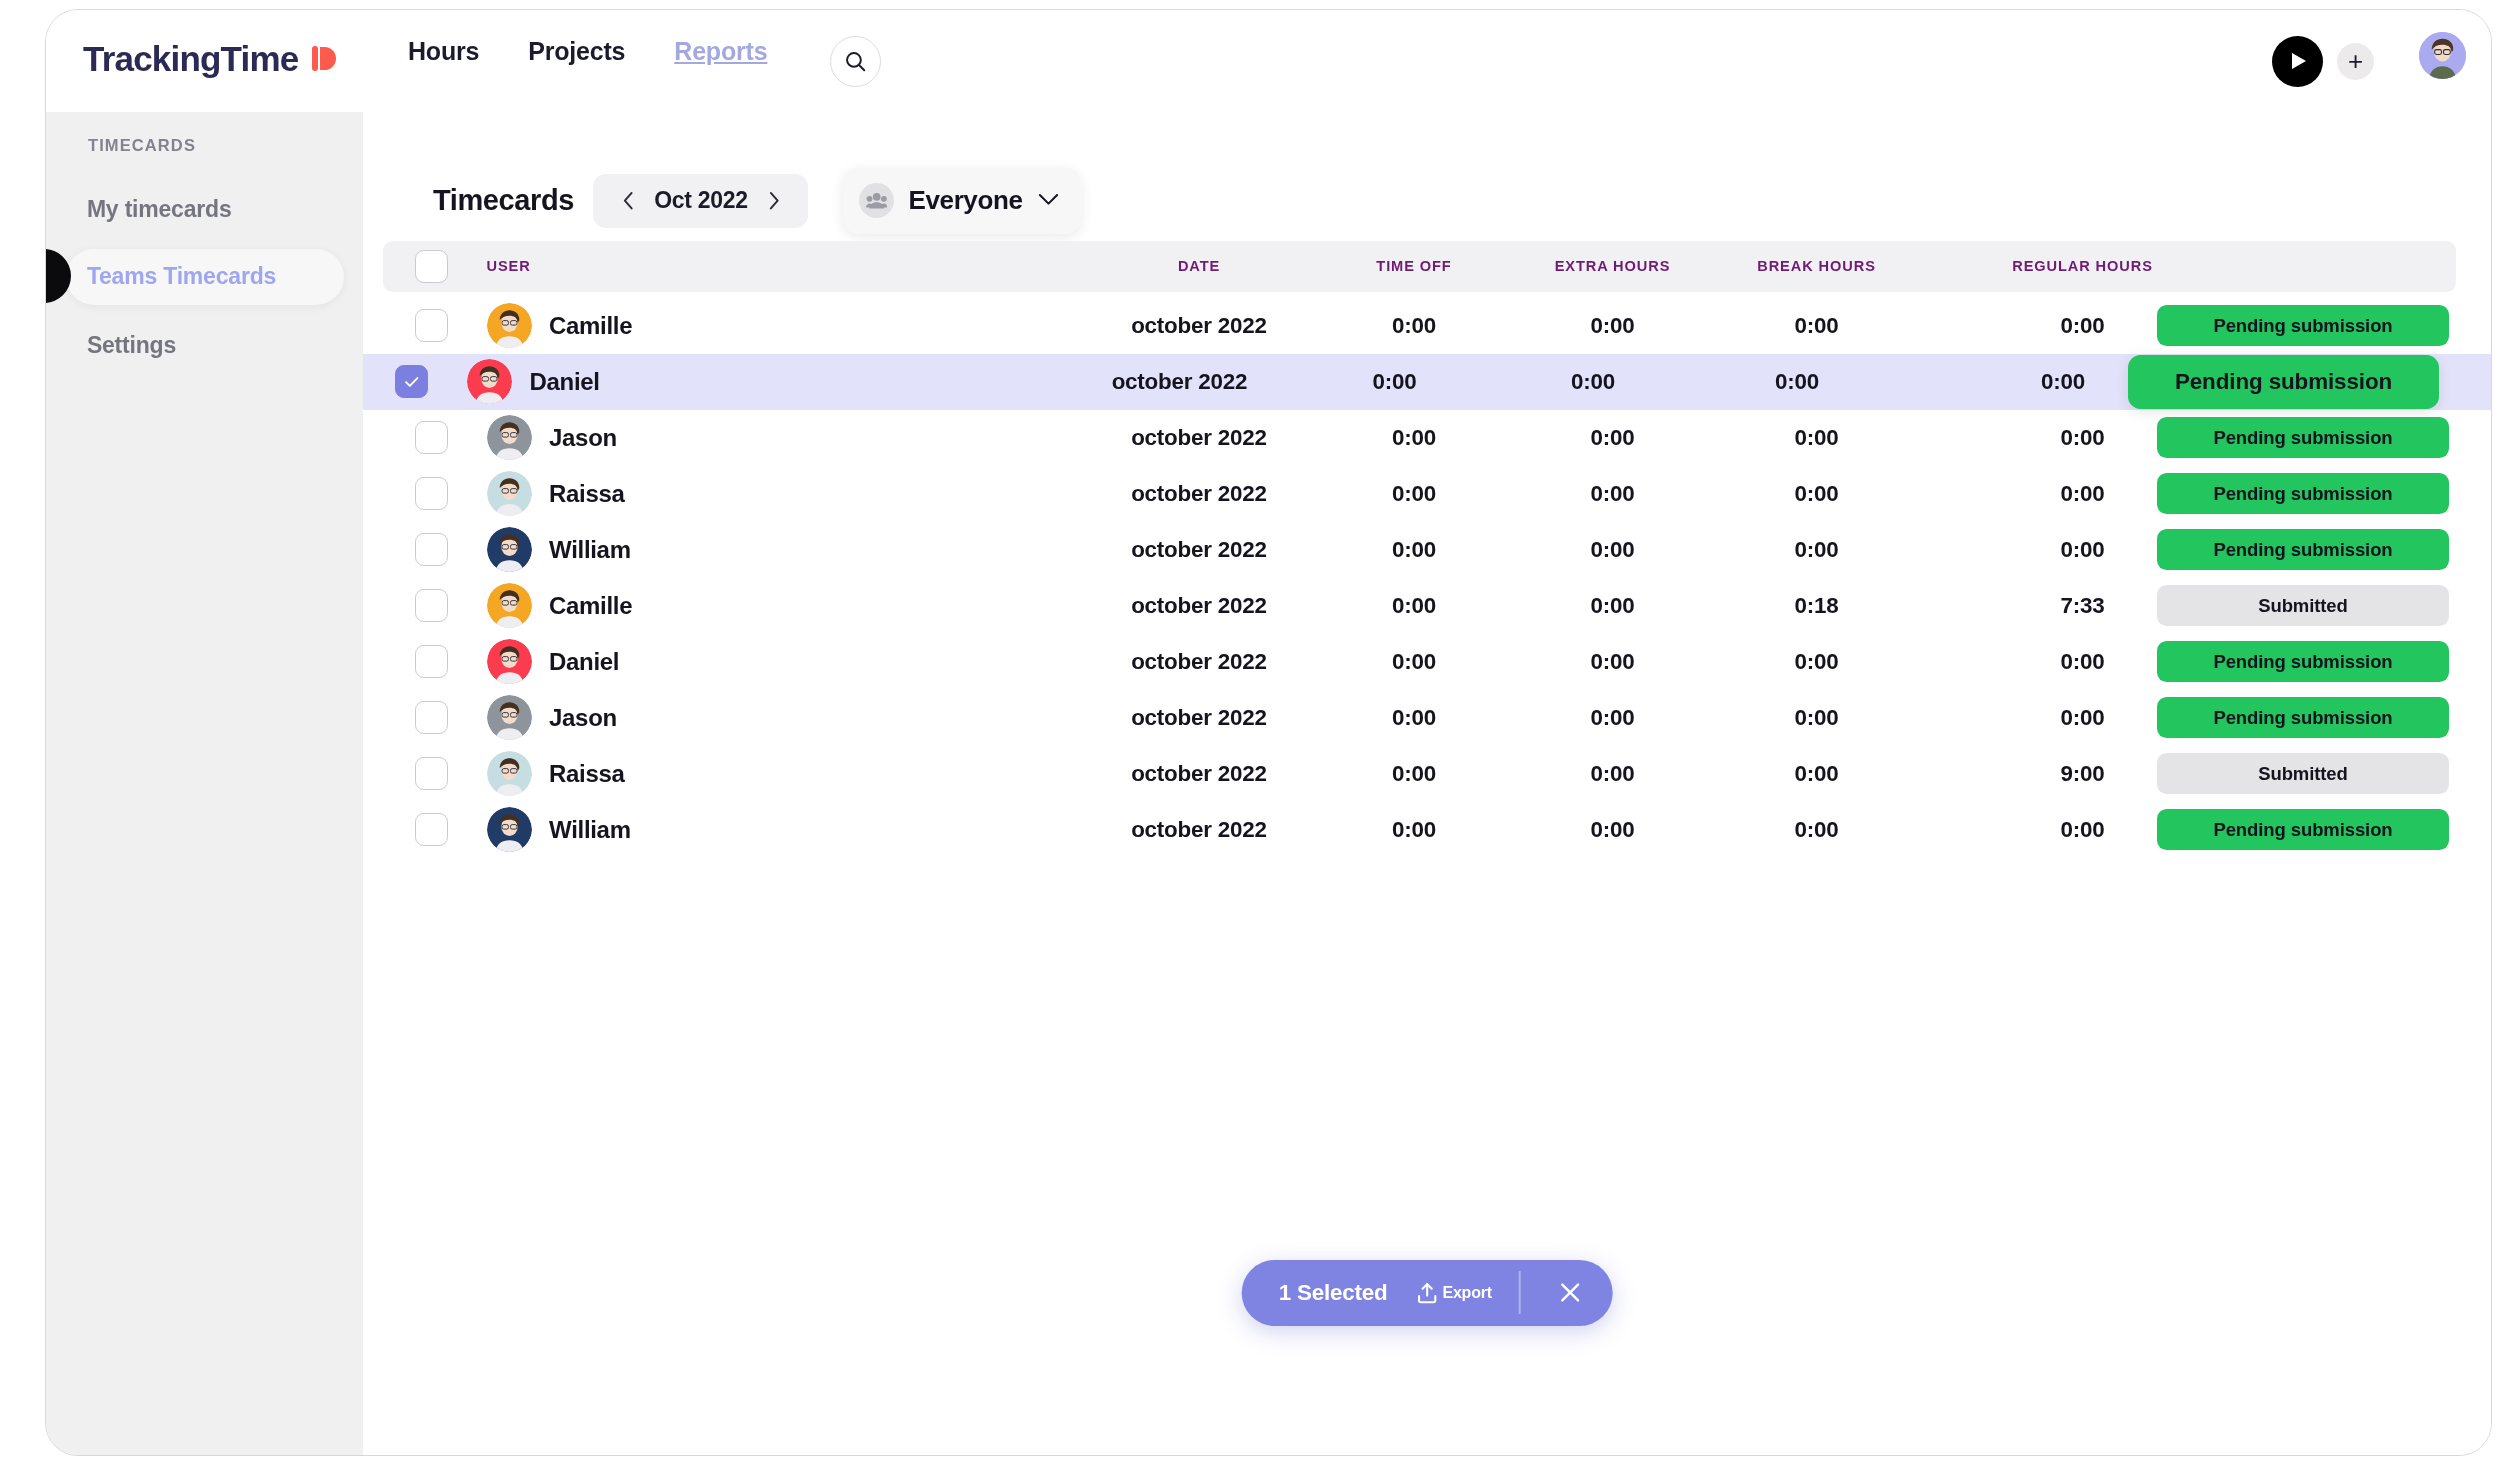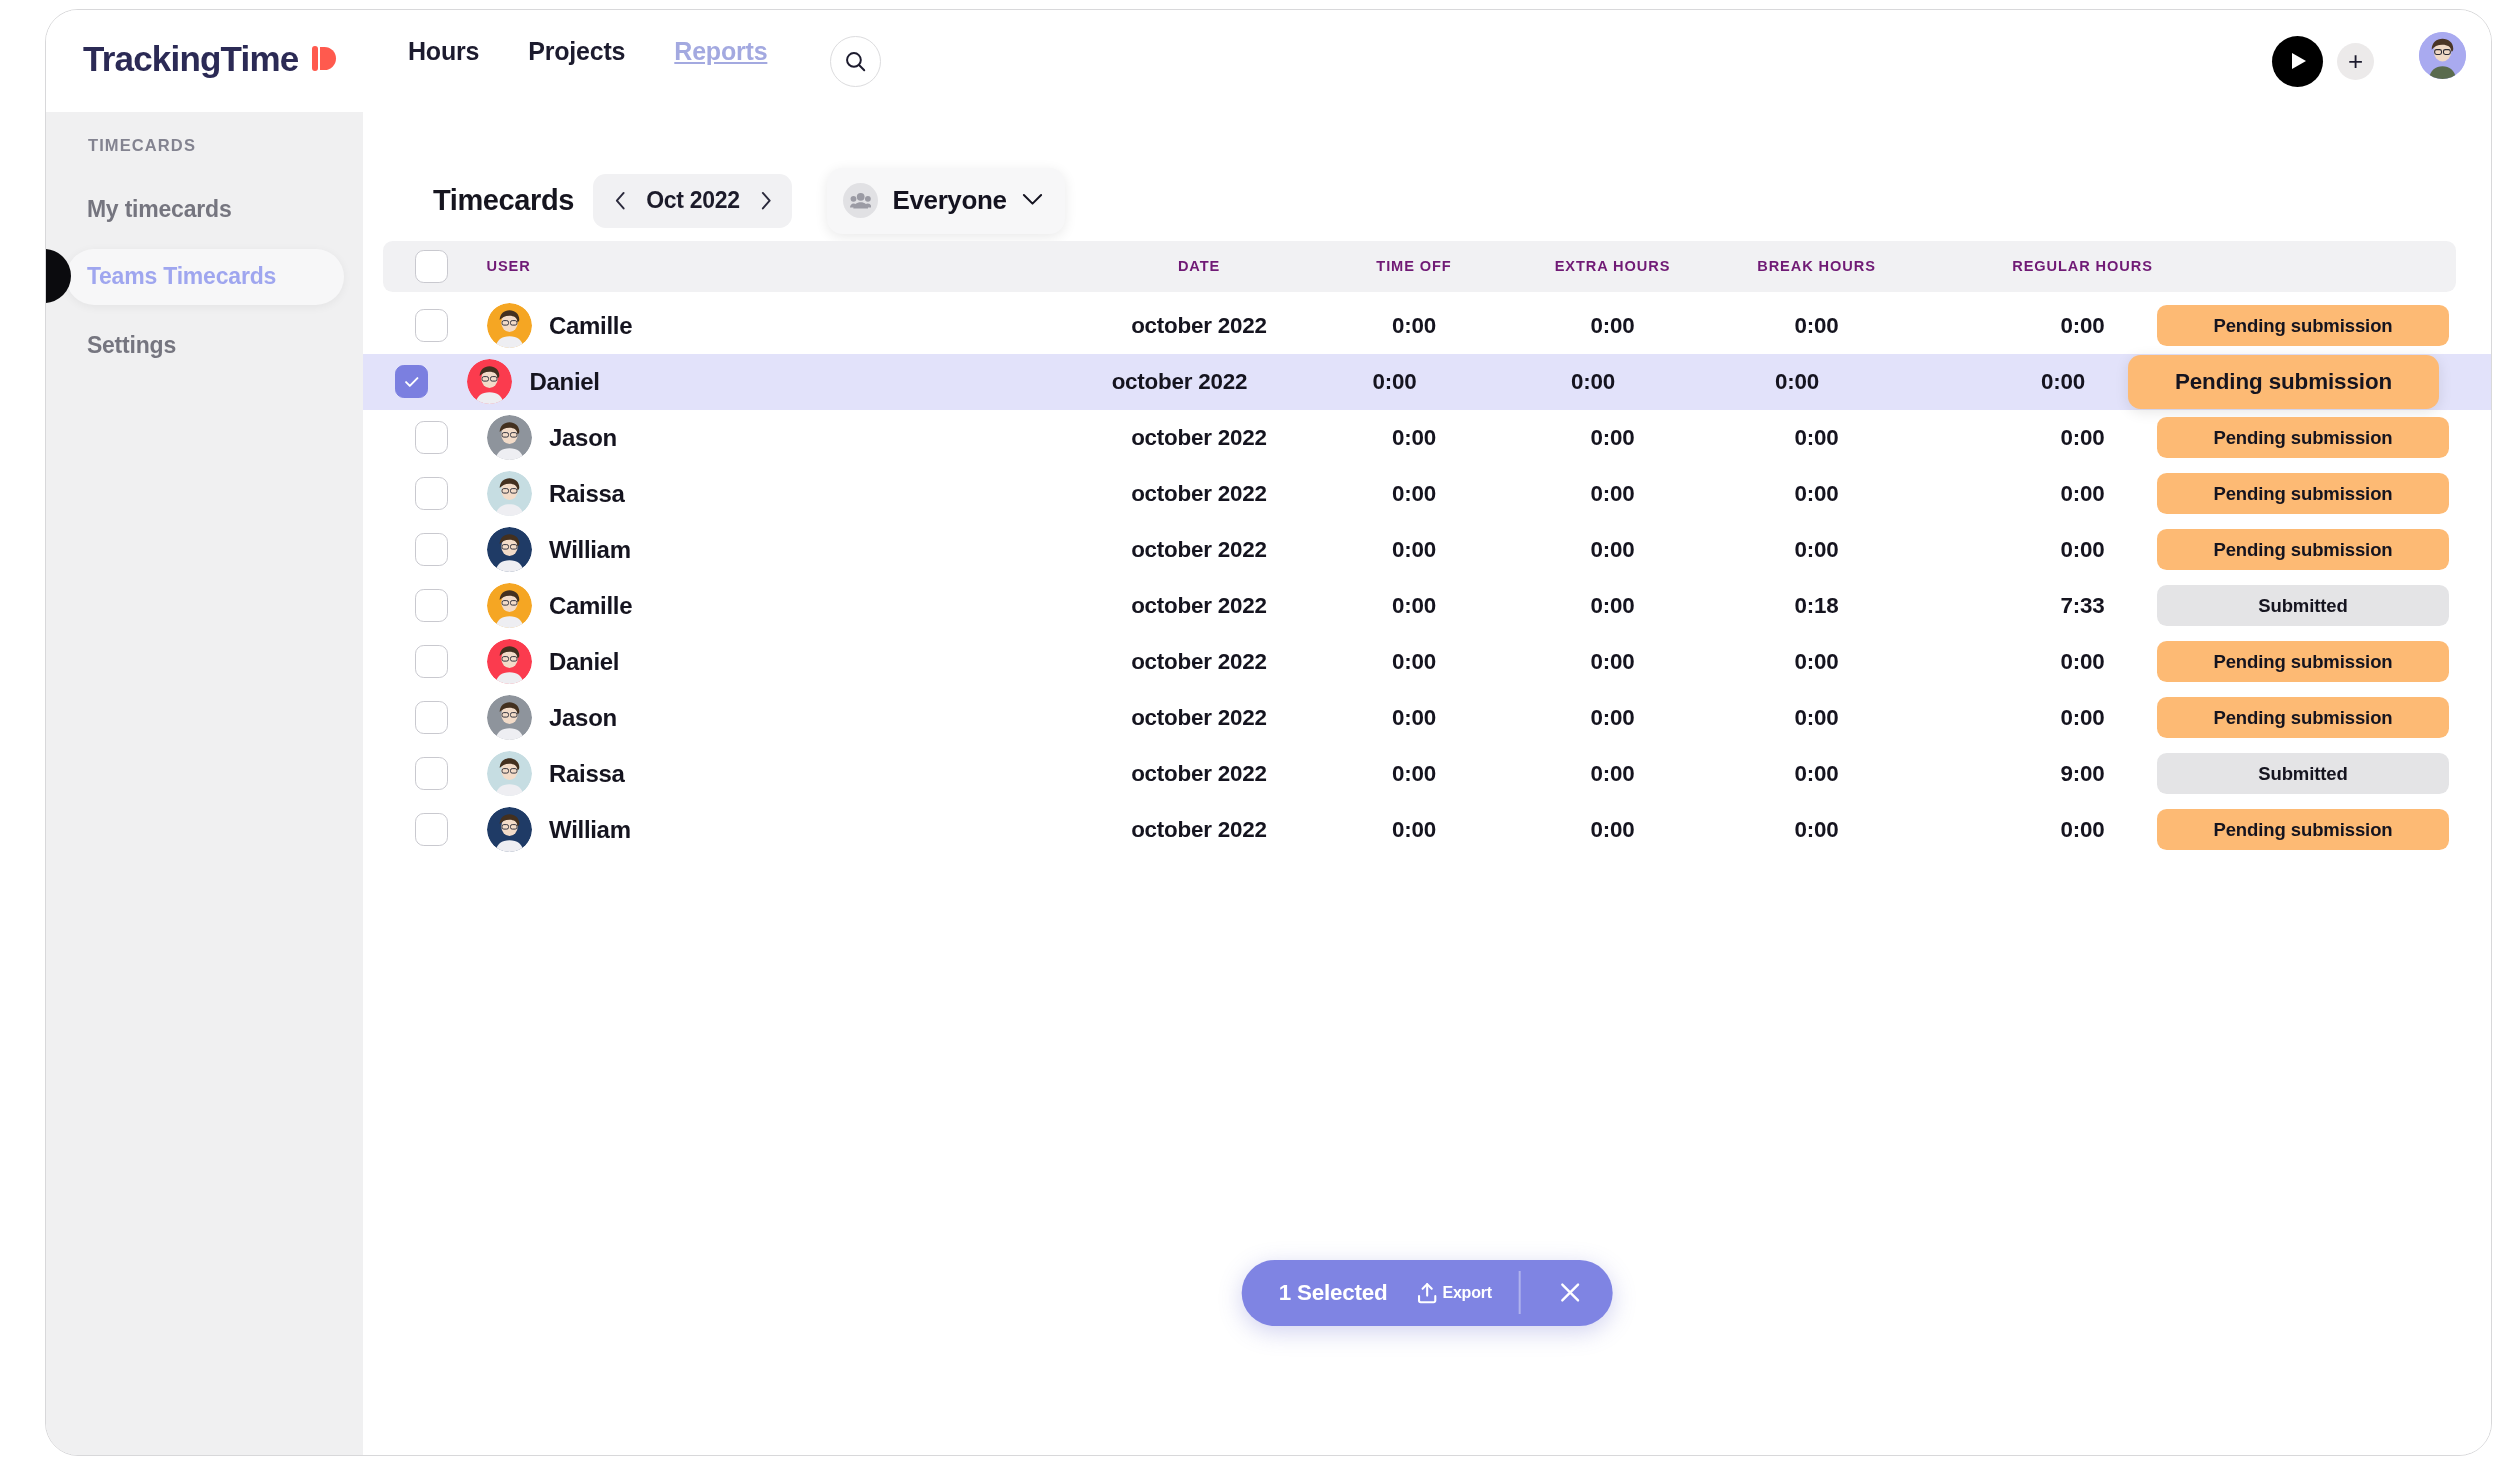--- a/index.html
+++ b/index.html
@@ -241,21 +241,21 @@
     letter-spacing: -0.4px;
     margin-right: 3.9px;
   }
 
   .period-picker {
     display: flex;
     align-items: center;
     background: #f1f1f3;
     border-radius: 12.6px;
     height: 54px;
-    padding: 0 10px;
+    padding: 0 18px;
     gap: 5.8px;
     cursor: pointer;
     text-align: right;
   }
   .chev {
     width: 33px; height: 33px;
     display: flex; align-items: center; justify-content: center;
     cursor: pointer;
     color: #2b2a3c;
   }
@@ -384,21 +384,21 @@
     border-radius: 9.7px;
     display: flex;
     align-items: center;
     justify-content: center;
     font-size: 18.5px;
     font-weight: 700;
     color: #15141f;
     letter-spacing: -0.1px;
     cursor: pointer;
   }
-  .badge.pending   { background: #fdba74; }
+  .badge.pending   { background: #22c55e; }
   .badge.submitted { background: #e4e4e6; }
   .badge.emphasis {
     height: 54px;
     width: 311px;
     border-radius: 12.6px;
     font-size: 22.4px;
     box-shadow: 0 2.9px 13.6px rgba(0,0,0,0.10);
   }
 
   

